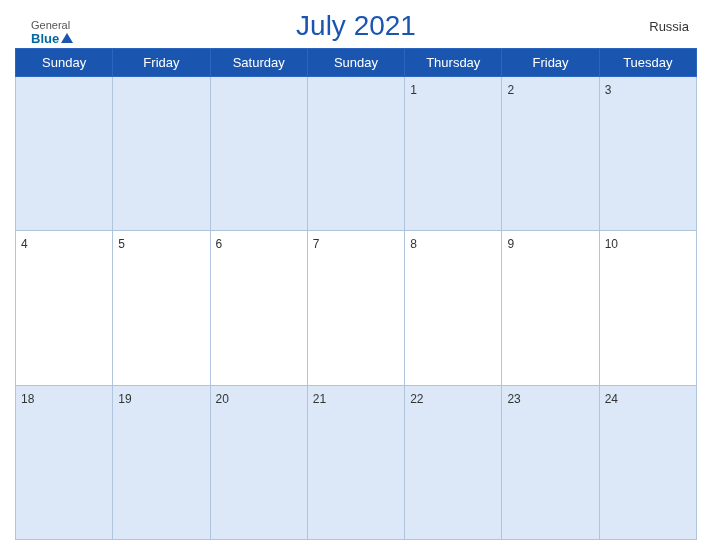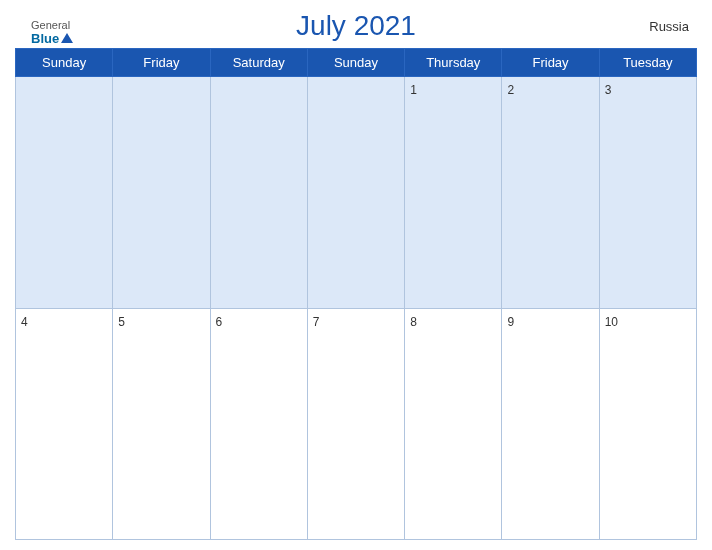--- a/index.html
+++ b/index.html
@@ -145,14 +145,23 @@
       </tr>
       <tr>
         <td><span class="day-number">4</span></td>
         <td><span class="day-number">5</span></td>
         <td><span class="day-number">6</span></td>
         <td><span class="day-number">7</span></td>
         <td><span class="day-number">8</span></td>
         <td><span class="day-number">9</span></td>
         <td><span class="day-number">10</span></td>
       </tr>
+      <tr>
+        <td><span class="day-number">18</span></td>
+        <td><span class="day-number">19</span></td>
+        <td><span class="day-number">20</span></td>
+        <td><span class="day-number">21</span></td>
+        <td><span class="day-number">22</span></td>
+        <td><span class="day-number">23</span></td>
+        <td><span class="day-number">24</span></td>
+      </tr>
     </tbody>
 </table>
 
 </body></html>

